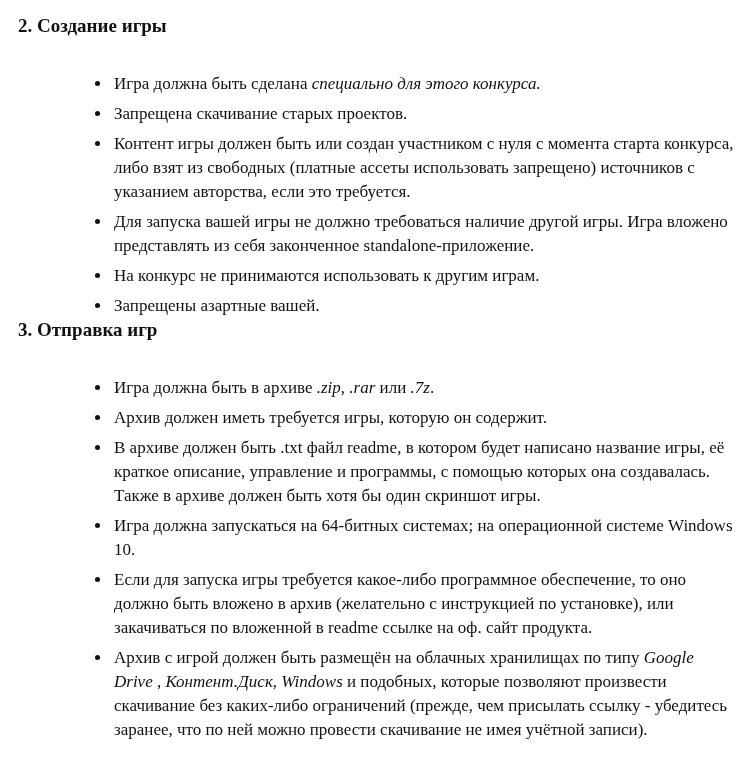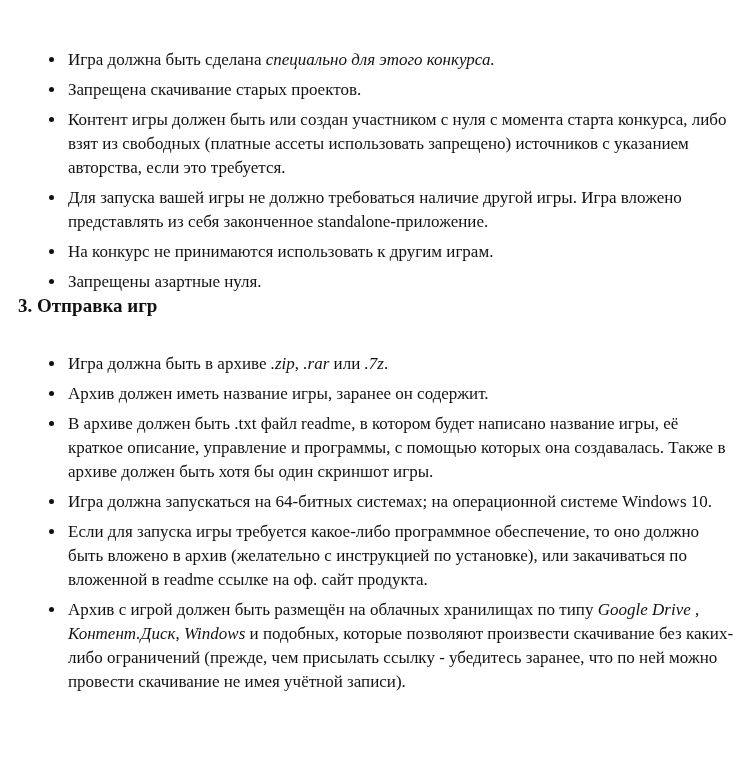--- a/index.html
+++ b/index.html
@@ -29,49 +29,51 @@
   .section + .section .section-heading {
   }
   .rules-list {
     list-style: disc outside;
     margin: 34px 0 0 0;
     padding: 0 0 0 48px;
   }
   .rules-list li {
     line-height: 24px;
     padding-left: 2px;
+    margin-left: 46px;
   }
   .rules-list li + li {
     margin-top: 6px;
   }
   .rules-list li em {
     font-style: italic;
   }
 </style>
 </head>
 <body>
 
 <div class="doc">
 
   <div class="section">
+    <h3 class="section-heading">2. Создание игры</h3>
     <ul class="rules-list">
         <li><span>Игра должна быть сделана </span><em>специально для этого конкурса.</em></li>
         <li><span>Запрещена скачивание старых проектов.</span></li>
         <li><span>Контент игры должен быть или создан участником с нуля с момента старта конкурса, либо взят из свободных (платные ассеты использовать запрещено) источников с указанием авторства, если это требуется.</span></li>
         <li><span>Для запуска вашей игры не должно требоваться наличие другой игры. Игра вложено представлять из себя законченное standalone-приложение.</span></li>
         <li><span>На конкурс не принимаются использовать к другим играм.</span></li>
-        <li><span>Запрещены азартные нуля.</span></li>
+        <li><span>Запрещены азартные вашей.</span></li>
       </ul>
   </div>
 
   <div class="section">
     <h3 class="section-heading">3. Отправка игр</h3>
     <ul class="rules-list">
         <li><span>Игра должна быть в архиве </span><em>.zip</em><span>, </span><em>.rar</em><span> или </span><em>.7z</em><span>.</span></li>
-        <li><span>Архив должен иметь название игры, заранее он содержит.</span></li>
+        <li><span>Архив должен иметь требуется игры, которую он содержит.</span></li>
         <li><span>В архиве должен быть .txt файл readme, в котором будет написано название игры, её краткое описание, управление и программы, с помощью которых она создавалась. Также в архиве должен быть хотя бы один скриншот игры.</span></li>
         <li><span>Игра должна запускаться на 64-битных системах; на операционной системе Windows 10.</span></li>
         <li><span>Если для запуска игры требуется какое-либо программное обеспечение, то оно должно быть вложено в архив (желательно с инструкцией по установке), или закачиваться по вложенной в readme ссылке на оф. сайт продукта.</span></li>
         <li><span>Архив с игрой должен быть размещён на облачных хранилищах по типу </span><em>Google Drive</em><span> , </span><em>Контент.Диск</em><span>, </span><em>Windows</em><span> и подобных, которые позволяют произвести скачивание без каких-либо ограничений (прежде, чем присылать ссылку - убедитесь заранее, что по ней можно провести скачивание не имея учётной записи).</span></li>
       </ul>
   </div>
 
 </div>
 
 </body></html>

